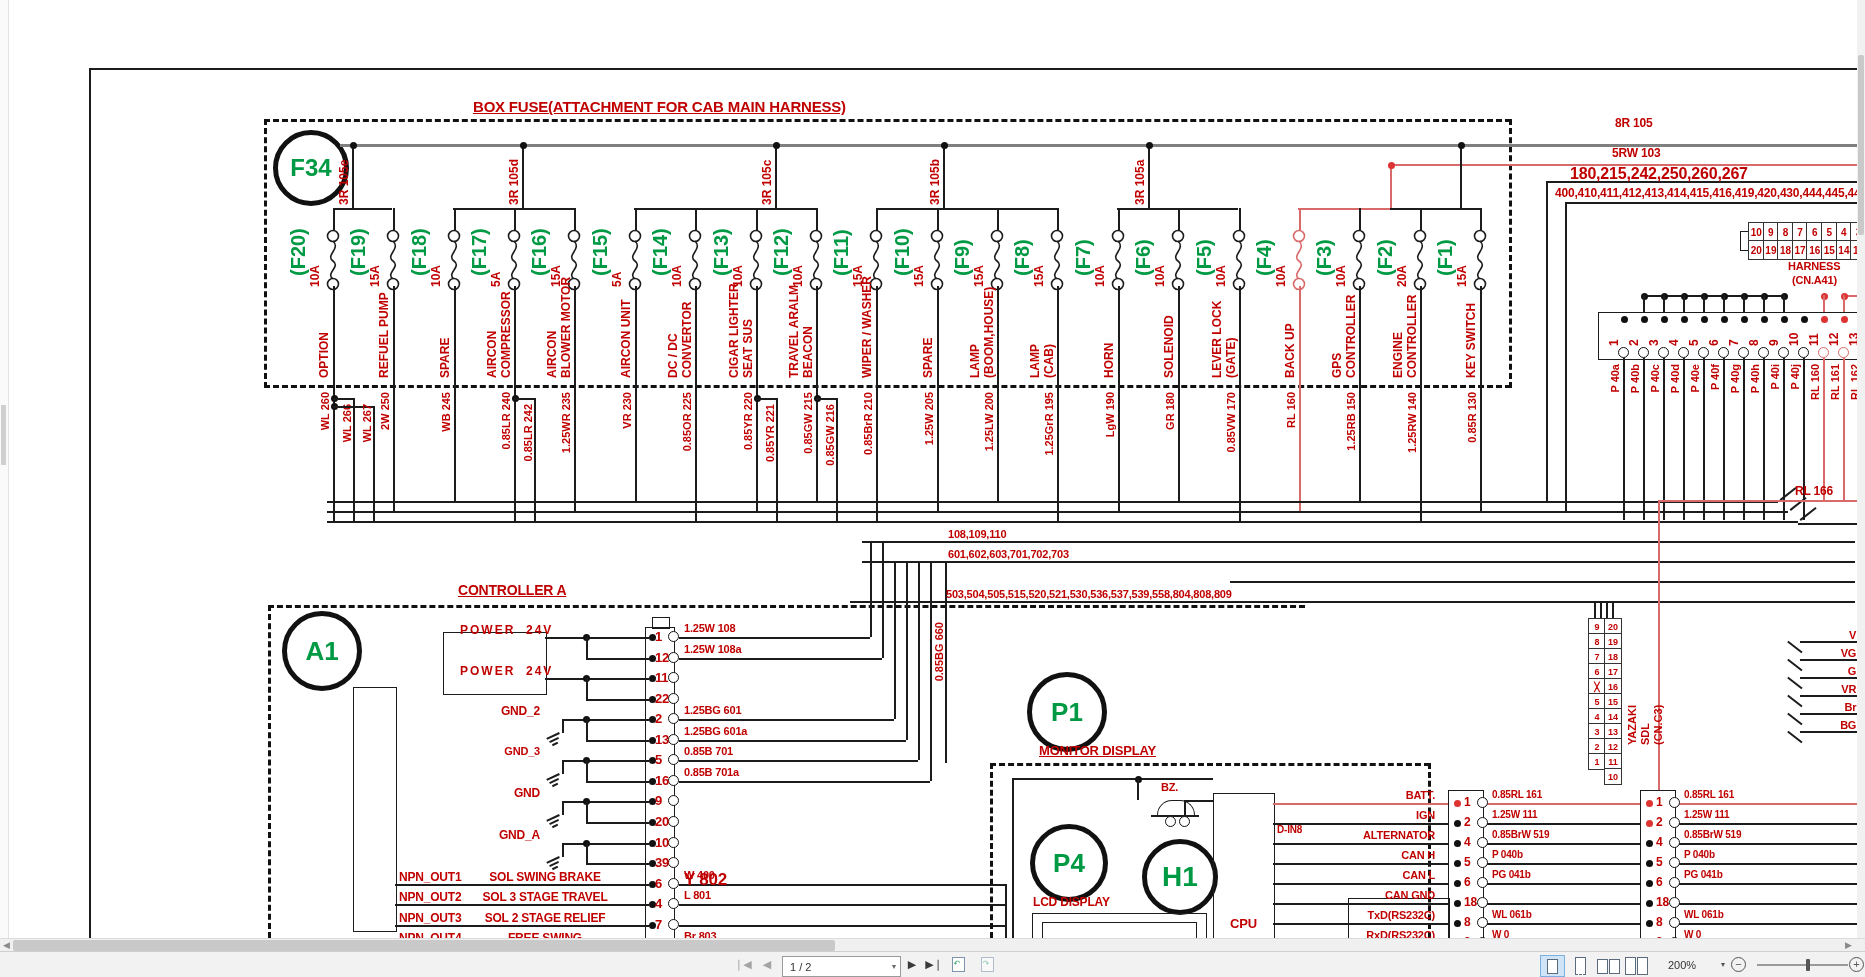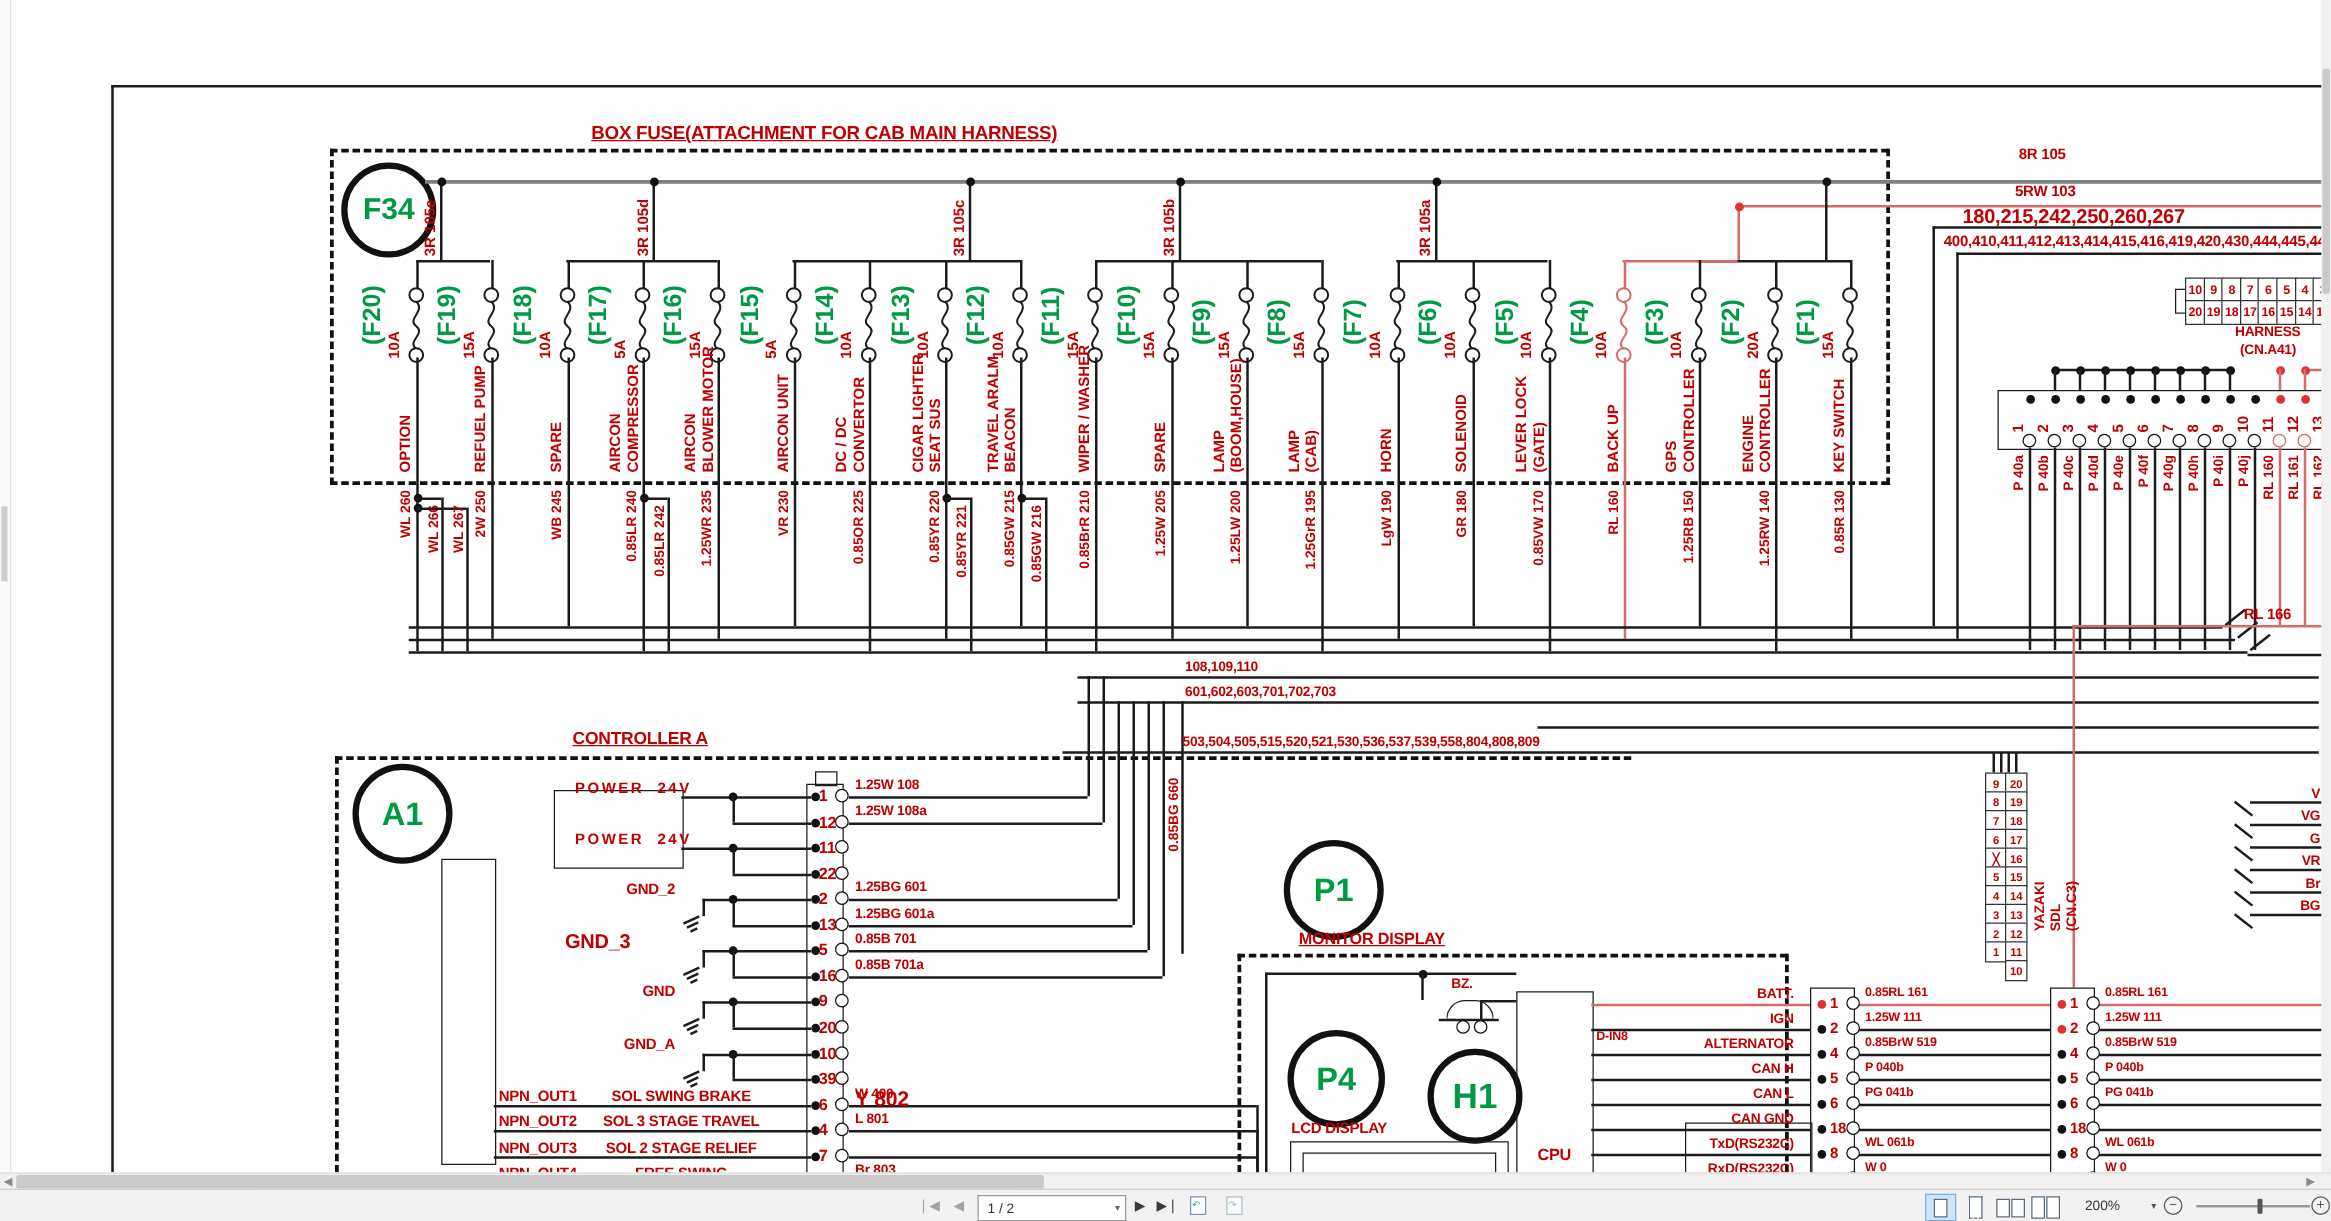--- a/index.html
+++ b/index.html
@@ -548,21 +548,21 @@
       <div class="ln " style="left:586px;top:719px;width:1.6px;height:21px"></div>
       <div class="ln " style="left:586px;top:740px;width:63px;height:1.6px"></div>
       <div class="ln " style="left:679px;top:740px;width:227px;height:1.6px"></div>
       <div class="ln " style="left:906px;top:561px;width:1.6px;height:179px"></div>
       <div class="rl" style="left:684px;top:725px;font-size:11px;">1.25BG 601a</div>
       <div class="dot " style="left:652px;top:760px"></div>
       <div class="circ " style="left:674px;top:760px"></div>
       <div class="rl" style="left:655px;top:752px;font-size:13px;">5</div>
       <div class="ln " style="left:562px;top:760px;width:87px;height:1.6px"></div>
       <div class="dot " style="left:586px;top:760px"></div>
-      <div class="rl" style="left:540px;top:745px;font-size:16px;width:88px;transform:translateX(-88px);">GND_3</div>
+      <div class="rl" style="left:540px;top:745px;font-size:11px;width:88px;text-align:right;transform:translateX(-88px);">GND_3</div>
       <div class="ln " style="left:562px;top:760px;width:1.6px;height:14px"></div>
       <div class="ln" style="left:546px;top:776px;width:14px;height:1.6px;transform:rotate(-25deg)"></div>
       <div class="ln" style="left:549px;top:780px;width:10px;height:1.6px;transform:rotate(-25deg)"></div>
       <div class="ln" style="left:552px;top:784px;width:6px;height:1.6px;transform:rotate(-25deg)"></div>
       <div class="ln " style="left:679px;top:760px;width:239px;height:1.6px"></div>
       <div class="ln " style="left:918px;top:561px;width:1.6px;height:199px"></div>
       <div class="rl" style="left:684px;top:745px;font-size:11px;">0.85B 701</div>
       <div class="dot " style="left:652px;top:781px"></div>
       <div class="circ " style="left:674px;top:781px"></div>
       <div class="rl" style="left:655px;top:773px;font-size:13px;">16</div>

